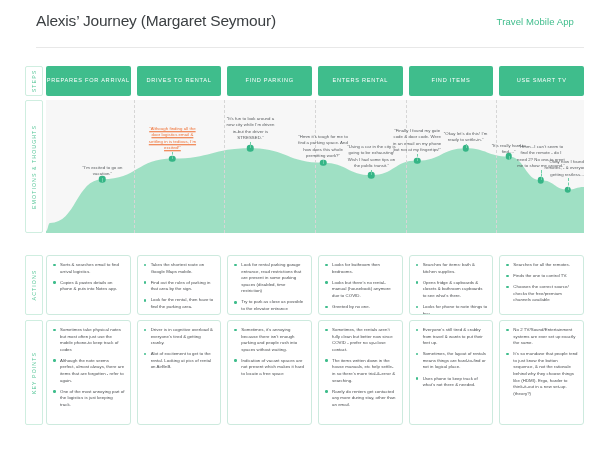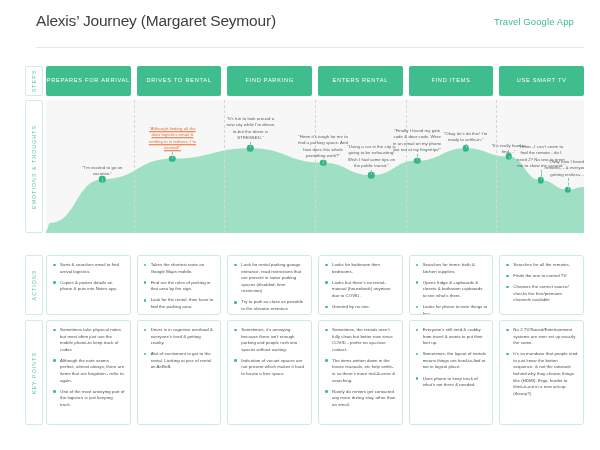--- a/index.html
+++ b/index.html
@@ -102,21 +102,21 @@
     width: 2.6px; height: 2.6px; border-radius: 50%; background: #3fbd8c;
   }
 </style>
 </head>
 <body>
 
 <div class="board">
 
   <div class="header">
     <div class="header-title">Alexis’ Journey (Margaret Seymour)</div>
-    <div class="header-app">Travel Google App</div>
+    <div class="header-app">Travel Mobile App</div>
     <div class="header-rule"></div>
   </div>
 
   <div class="rail" id="rail-steps" style="top: 66px; height: 30px;">
     <span>STEPS</span>
   </div>
   <div class="rail" id="rail-emotions" style="top: 100px; height: 133px;">
     <span>EMOTIONS &amp; THOUGHTS</span>
   </div>
   <div class="rail" id="rail-actions" style="top: 255px; height: 60px;">

